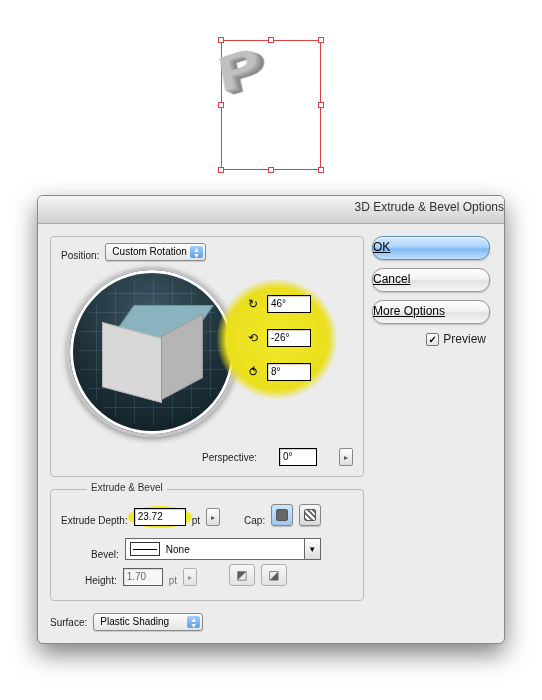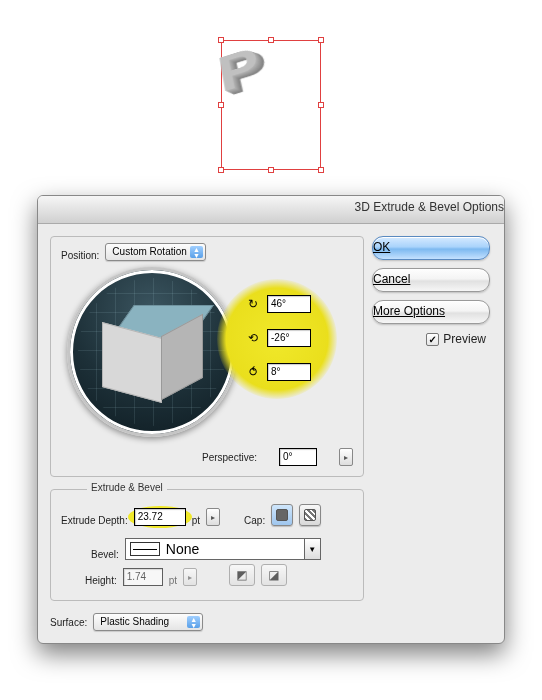--- a/index.html
+++ b/index.html
@@ -249,21 +249,21 @@
   }
   .cap-btn.active { background:linear-gradient(#cfe6fb,#9fc6ee); }
   .cap-icon { width:12px;height:12px;border:1px solid #555;border-radius:2px; }
   .cap-icon.open { background:repeating-linear-gradient(45deg,#777 0 2px,#fff 2px 4px); }
   .cap-icon.closed { background:#666; }
 
   .bevel-select {
     width: 180px; height:22px;
     background:#fff; border:1px solid #666;
     display:flex; align-items:center; padding:0 4px;
-    font-size:14px;
+    font-size:10px;
   }
   .bevel-swatch {
     width:30px;height:14px;border:1px solid #333;margin-right:6px;
     display:flex;align-items:center;justify-content:center;
   }
   .bevel-line{ width:24px;height:1px;background:#000; }
   .bevel-drop {
     width:16px;height:22px;border:1px solid #666;border-left:none;
     background:linear-gradient(#fff,#ddd);
     display:flex;align-items:center;justify-content:center;font-size:8px;
@@ -402,21 +402,21 @@
                   <div class="bevel-line"></div>
                 </div>
               <span>None</span>
             </div>
             <div class="bevel-drop">▼</div>
           </div>
         </div>
 
         <div class="row" style="margin-left:24px;">
           <span class="label">Height:</span>
-          <div class="field" style="width:40px;opacity:.6"><span>1.74</span></div>
+          <div class="field" style="width:40px;opacity:.6"><span>1.70</span></div>
           <span class="label" style="opacity:.6">pt</span>
           <div class="stepper" style="opacity:.6">▸</div>
           <span style="width:20px"></span>
           <div class="edge-btn" style="opacity:.6">◩</div>
           <div class="edge-btn" style="opacity:.6">◪</div>
         </div>
       </div>
 
       <div class="surface-row">
         <span class="label">Surface:</span>

